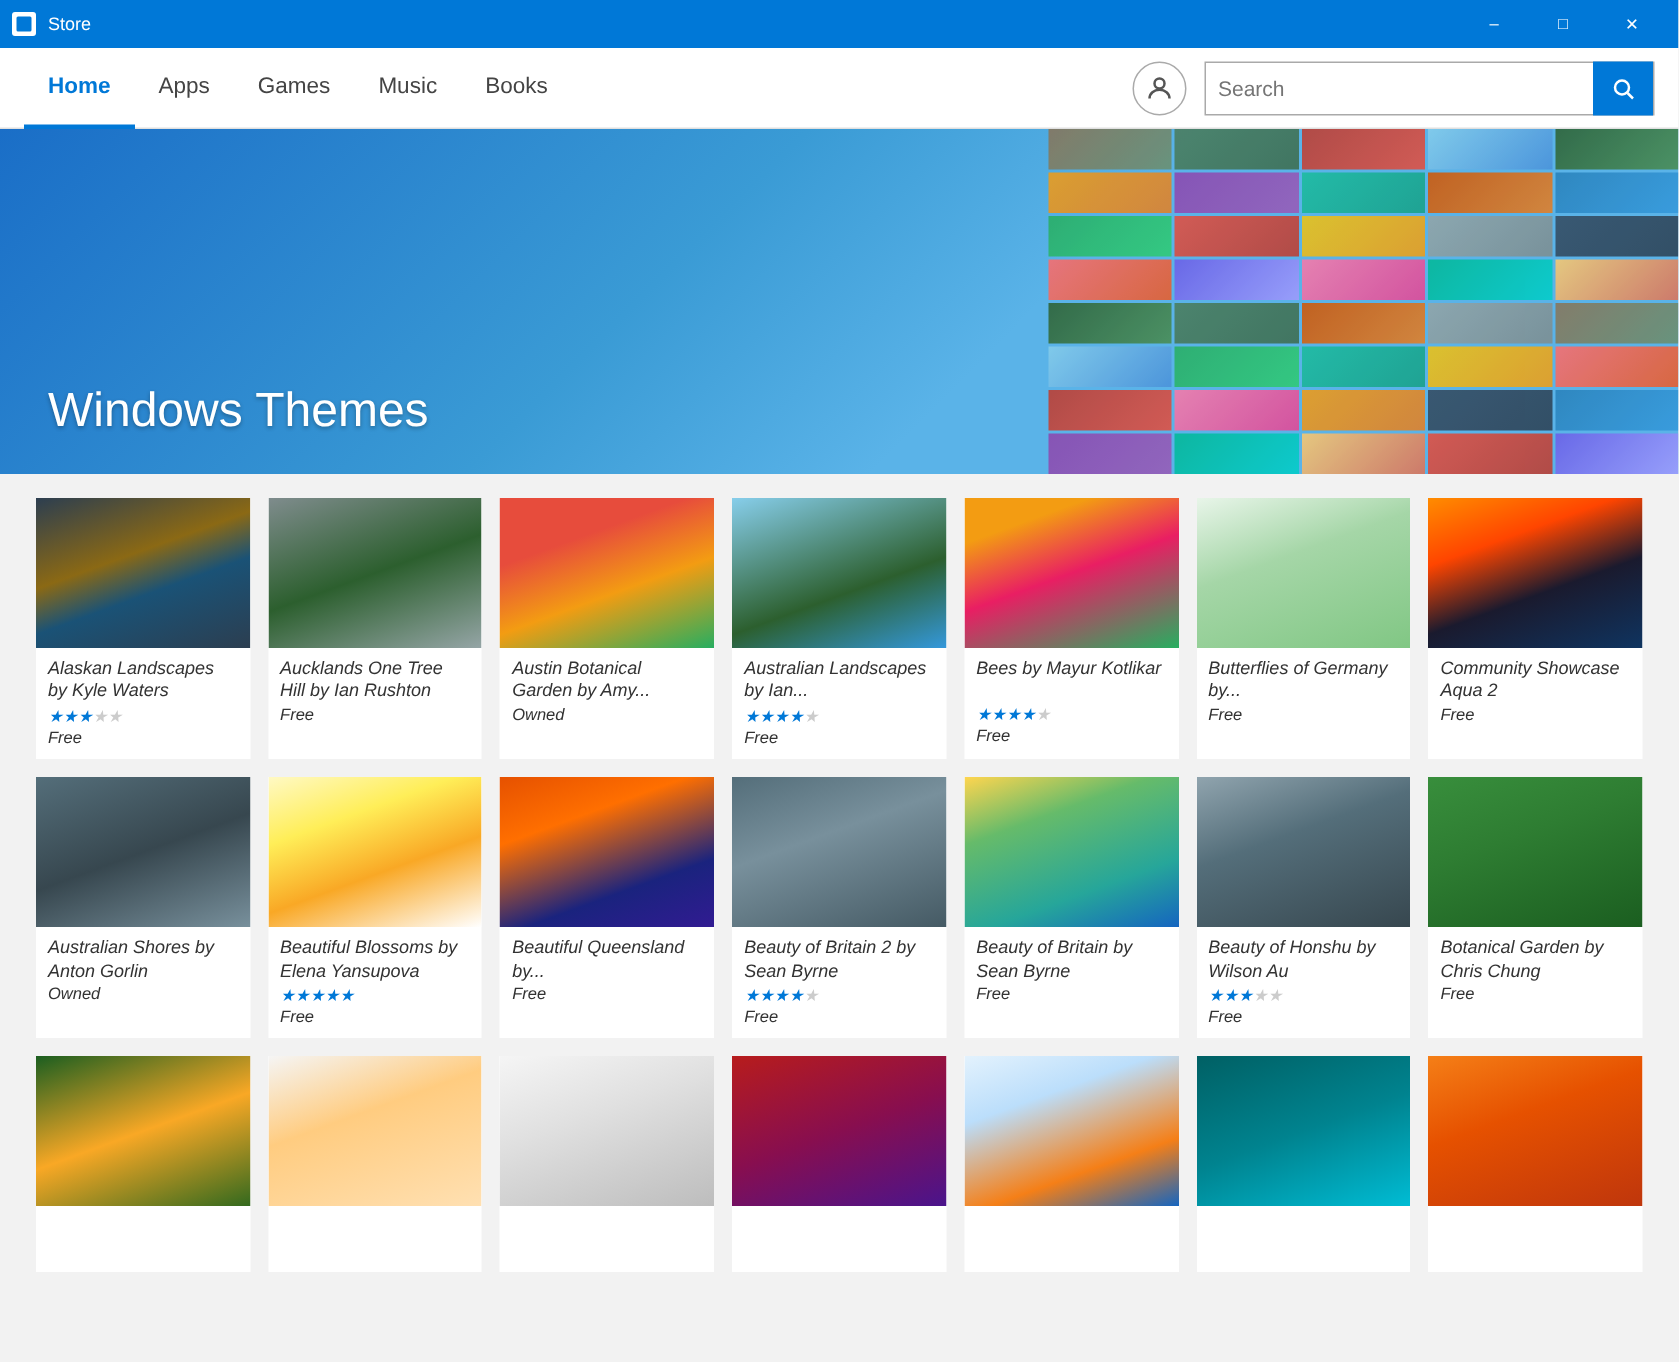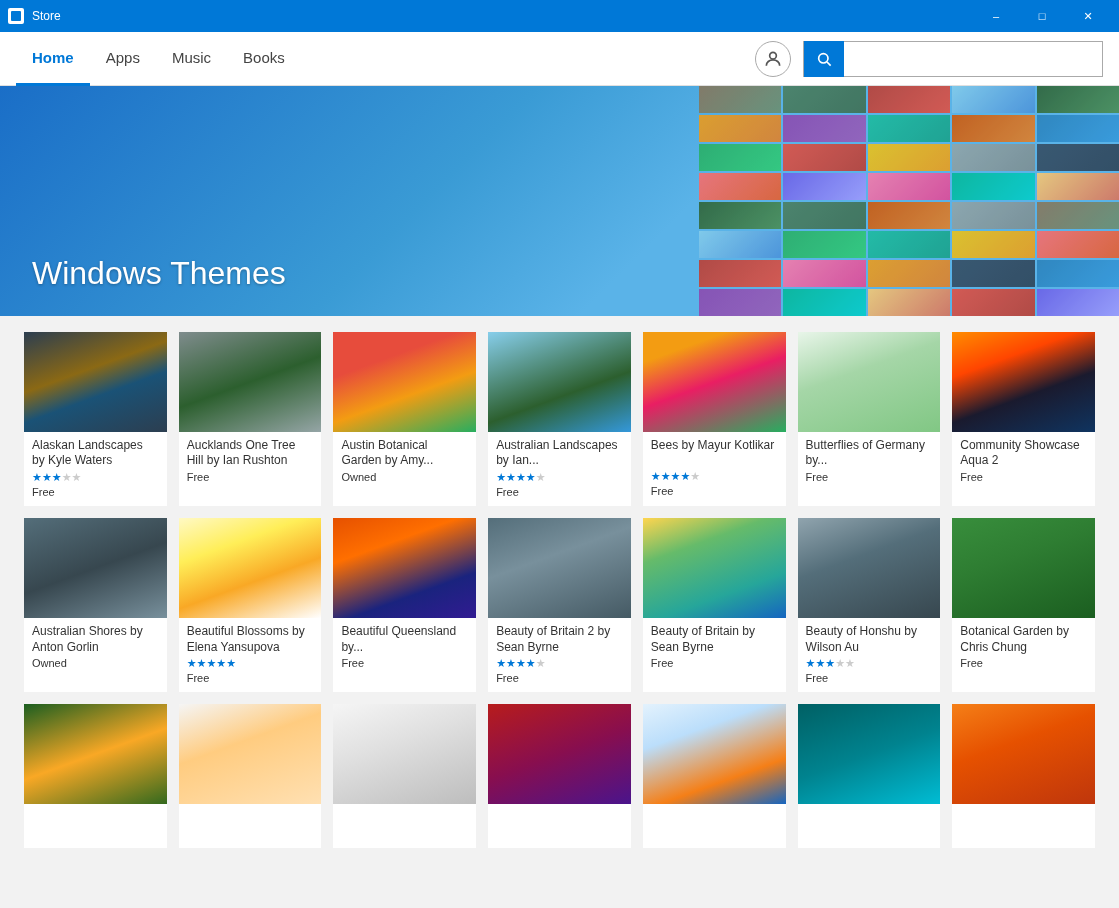--- a/index.html
+++ b/index.html
@@ -168,20 +168,21 @@
     .thumb-row3a { background: linear-gradient(160deg, #1b5e20 0%, #f9a825 50%, #33691e 100%); }
     .thumb-row3b { background: linear-gradient(160deg, #f5f5f5 0%, #ffcc80 40%, #ffe0b2 100%); }
     .thumb-row3c { background: linear-gradient(160deg, #f5f5f5 0%, #e0e0e0 40%, #bdbdbd 100%); }
     .thumb-row3d { background: linear-gradient(160deg, #b71c1c 0%, #880e4f 50%, #4a148c 100%); }
     .thumb-row3e { background: linear-gradient(160deg, #e3f2fd 0%, #bbdefb 30%, #f57f17 70%, #1565c0 100%); }
     .thumb-row3f { background: linear-gradient(160deg, #006064 0%, #00838f 50%, #00bcd4 100%); }
     .thumb-row3g { background: linear-gradient(160deg, #f57f17 0%, #e65100 40%, #bf360c 100%); }
 
     .item-info {
       padding: 6px 8px 8px;
+      font-style: italic;
     }
     .item-name {
       font-size: 12px;
       color: #333;
       line-height: 1.3;
       min-height: 30px;
     }
     .item-stars {
       color: #0078d7;
       font-size: 11px;
@@ -209,30 +210,32 @@
   <div class="window-controls">
     <button class="win-btn">–</button>
     <button class="win-btn">□</button>
     <button class="win-btn close">✕</button>
   </div>
 </div>
 
 <div class="nav-bar">
   <div class="nav-item active">Home</div>
   <div class="nav-item">Apps</div>
+  <div class="nav-item">Games</div>
   <div class="nav-item">Music</div>
   <div class="nav-item">Books</div>
   <div class="nav-spacer"></div>
   <div class="nav-user">
     <svg width="20" height="20" viewBox="0 0 24 24" fill="none" stroke="#555" stroke-width="2">
       <circle cx="12" cy="8" r="4"></circle>
       <path d="M4 20c0-4 3.6-7 8-7s8 3 8 7"></path>
     </svg>
   </div>
   <div class="search-box">
+    <input class="search-input" type="text" placeholder="Search" style="">
     <button class="search-btn">
       <svg width="16" height="16" viewBox="0 0 24 24" fill="none" stroke="white" stroke-width="2.5">
         <circle cx="11" cy="11" r="7"></circle>
         <line x1="16.5" y1="16.5" x2="22" y2="22"></line>
       </svg>
     </button>
   </div>
 </div>
 
 <div class="hero">

